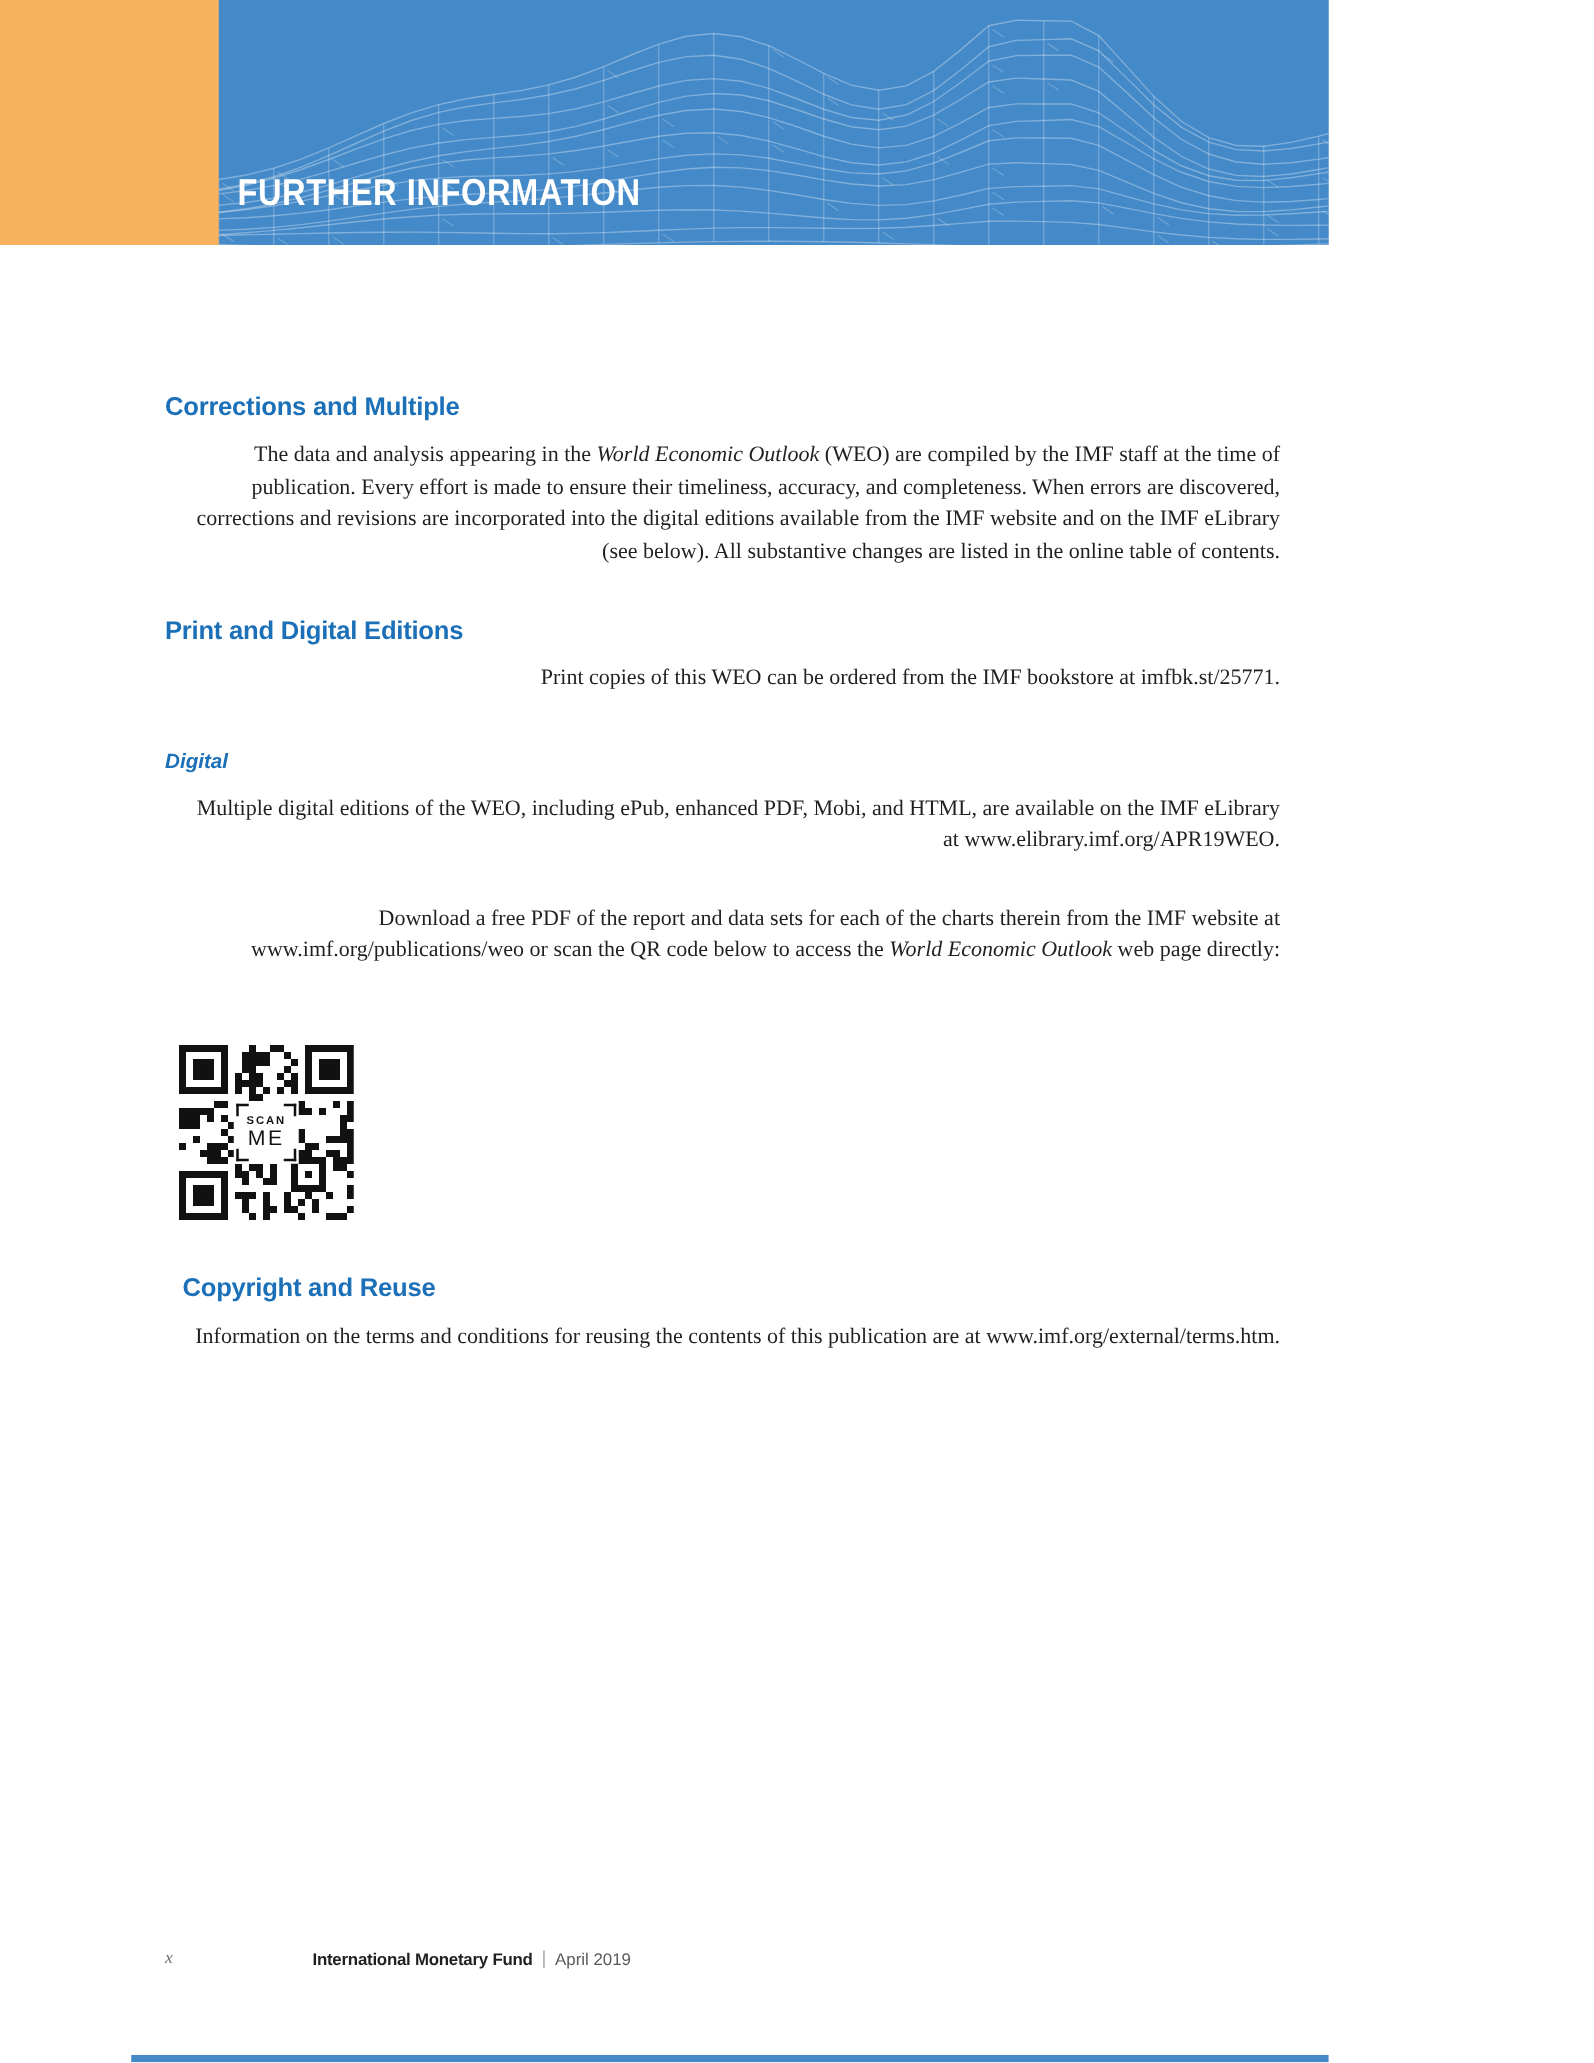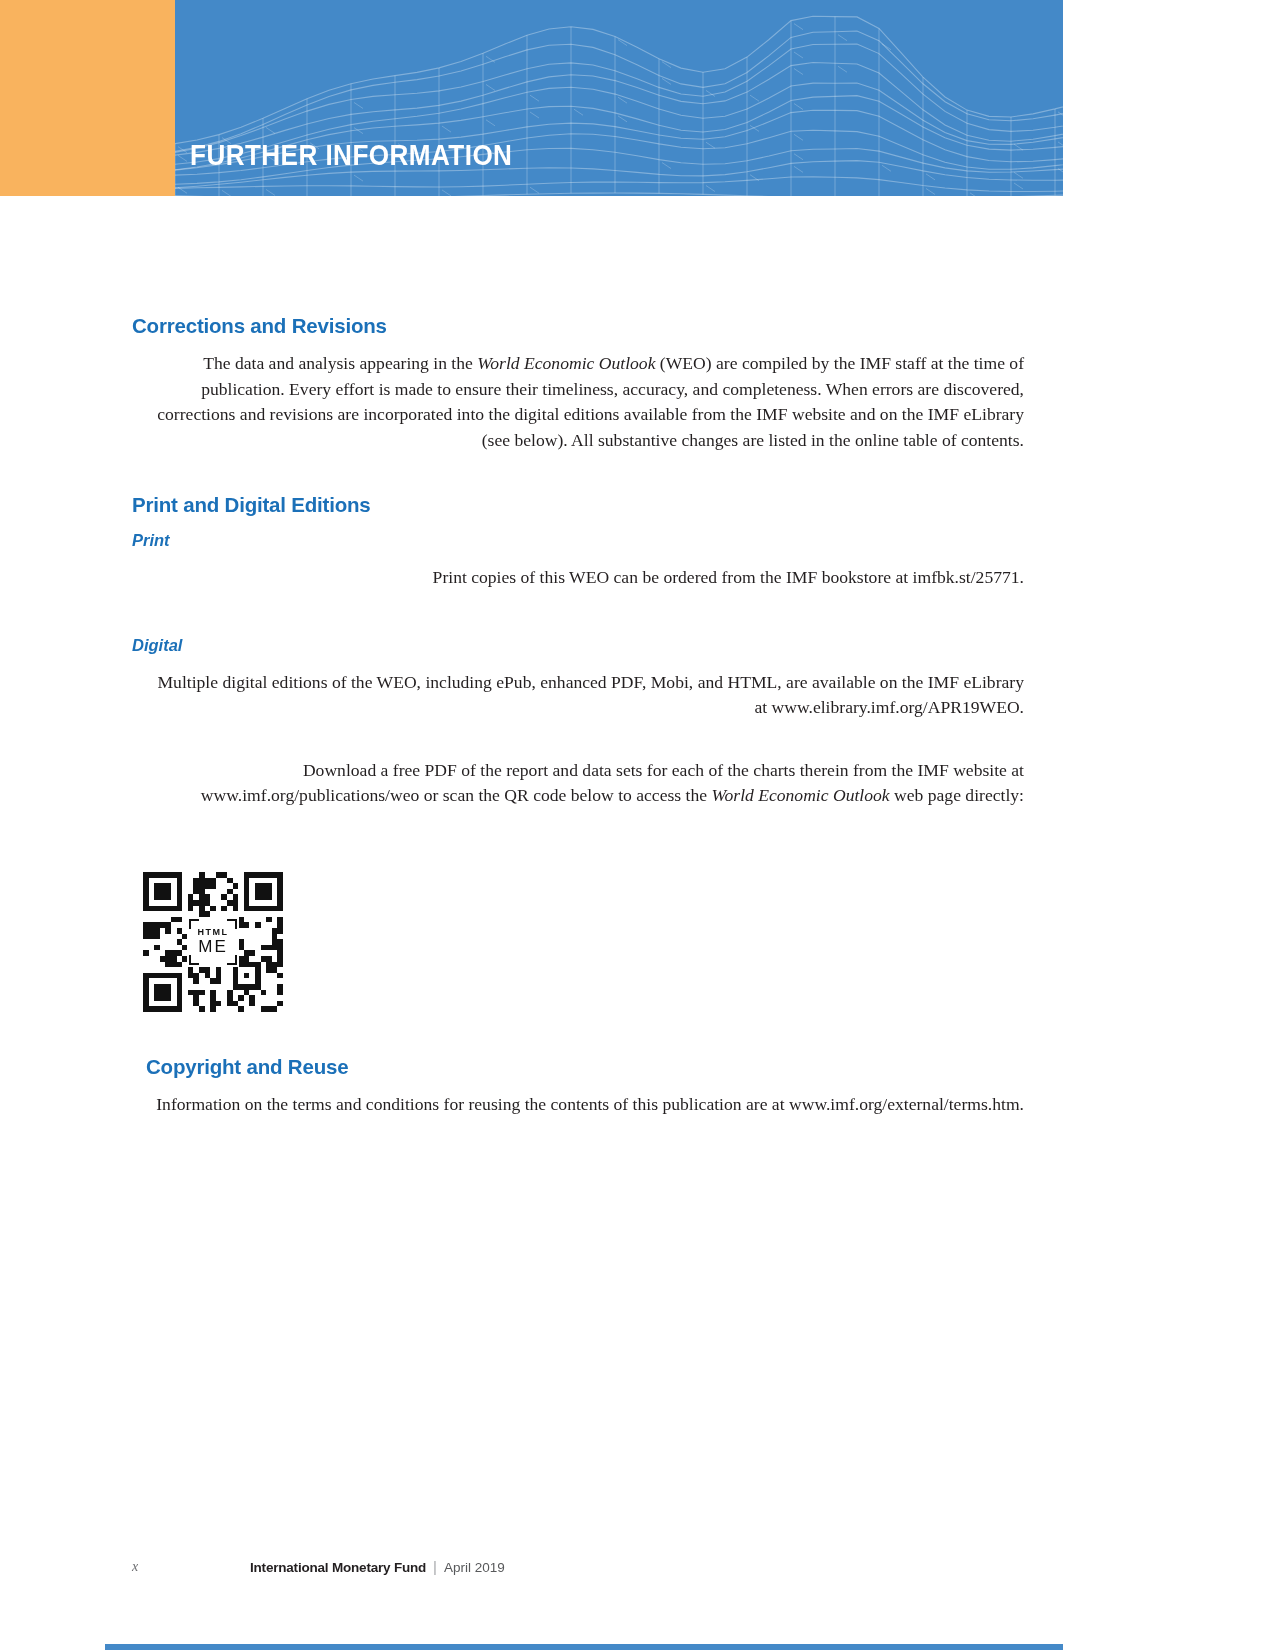--- a/index.html
+++ b/index.html
@@ -183,26 +183,25 @@
         <line x1="751" y1="188.47518278350358" x2="760" y2="194.47518278350358" stroke="#ffffff" stroke-opacity="0.22" stroke-width="1"></line>
         <line x1="795" y1="192.89056738436753" x2="804" y2="198.89056738436753" stroke="#ffffff" stroke-opacity="0.22" stroke-width="1"></line>
         <line x1="1103" y1="189.34372099599167" x2="1112" y2="195.34372099599167" stroke="#ffffff" stroke-opacity="0.22" stroke-width="1"></line>
       </svg>
   </div>
   <div class="banner-orange"></div>
   <div class="banner-title">FURTHER INFORMATION</div>
 
   <div class="content">
 
-    <h2 class="sec h-corrections">Corrections and Revisions</h2>
+    <h2 class="sec h-corrections">Corrections and Multiple</h2>
     <p class="body p-corrections"><span>The data and analysis appearing in the </span><span class="it">World Economic Outlook</span><span> (WEO) are compiled by the IMF staff at the time of publication. Every effort is made to ensure their timeliness, accuracy, and completeness. When errors are discovered, corrections and revisions are incorporated into the digital editions available from the IMF website and on the IMF eLibrary (see below). All substantive changes are listed in the online table of contents.</span></p>
 
     <h2 class="sec h-editions">Print and Digital Editions</h2>
 
-    <h3 class="sub h-print">Print</h3>
     <p class="body">Print copies of this WEO can be ordered from the IMF bookstore at imfbk.st/25771.</p>
 
     <h3 class="sub h-digital">Digital</h3>
     <p class="body p-digital">Multiple digital editions of the WEO, including ePub, enhanced PDF, Mobi, and HTML, are available on the IMF eLibrary at www.elibrary.imf.org/APR19WEO.</p>
 
     <p class="body p-download"><span>Download a free PDF of the report and data sets for each of the charts therein from the IMF website at www.imf.org/publications/weo or scan the QR code below to access the </span><span class="it">World Economic Outlook</span><span> web page directly:</span></p>
 
     <div class="qr-wrap">
       <svg id="qr" viewBox="0 0 25 25" shape-rendering="crispEdges">
           <rect x="0" y="0" width="1" height="1" fill="#111111"></rect>
@@ -454,21 +453,21 @@
           <rect x="17" y="24" width="1" height="1" fill="#111111"></rect>
           <rect x="21" y="24" width="1" height="1" fill="#111111"></rect>
           <rect x="22" y="24" width="1" height="1" fill="#111111"></rect>
           <rect x="23" y="24" width="1" height="1" fill="#111111"></rect>
         </svg>
       <div class="qr-label">
         <span class="corner tl"></span>
         <span class="corner tr"></span>
         <span class="corner bl"></span>
         <span class="corner br"></span>
-        <span class="scan">HTML</span>
+        <span class="scan">SCAN</span>
         <span class="me">ME</span>
       </div>
     </div>
 
     <h2 class="sec h-copyright">Copyright and Reuse</h2>
     <p class="body">Information on the terms and conditions for reusing the contents of this publication are at www.imf.org/external/terms.htm.</p>
 
   </div>
 
   <div class="footer">

